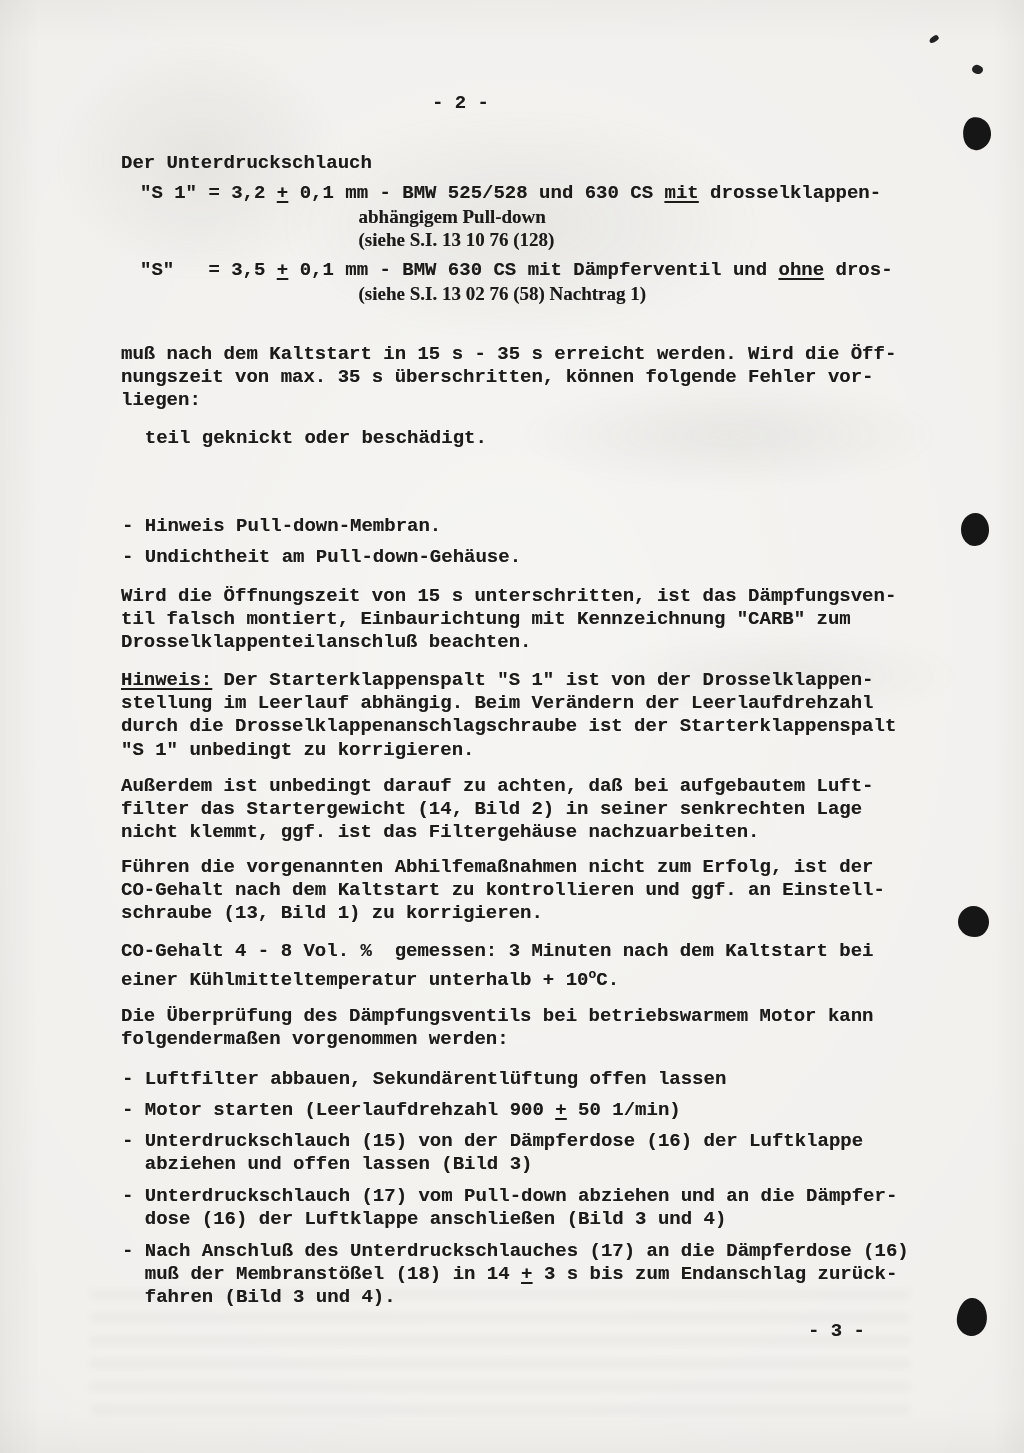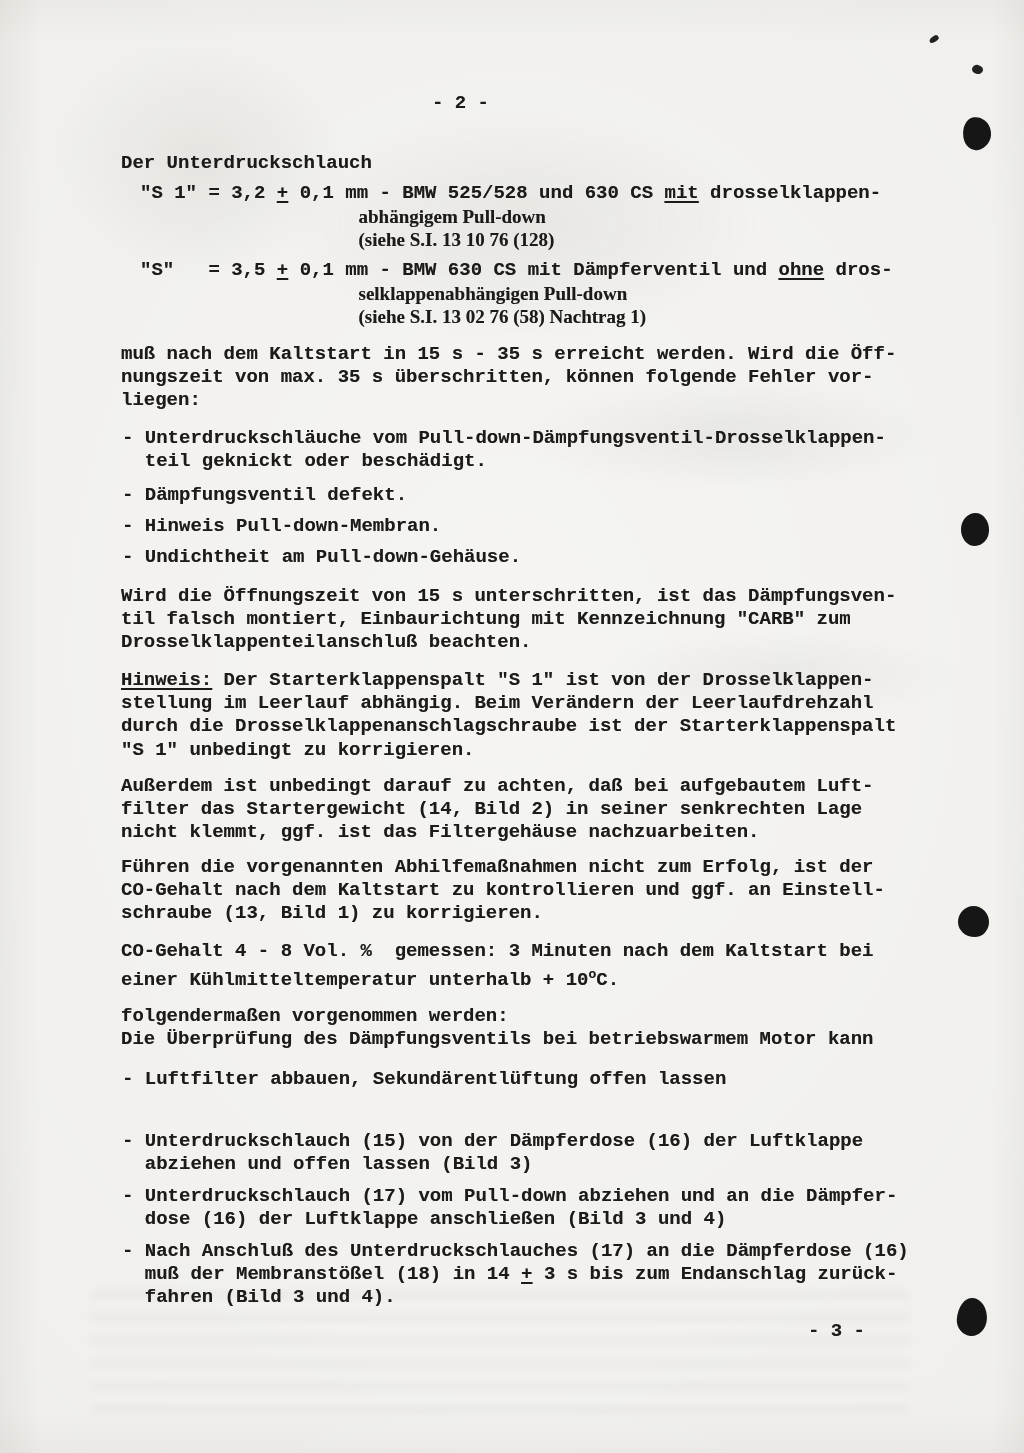--- a/index.html
+++ b/index.html
@@ -78,36 +78,31 @@
   </div>
 
   <div class="para" style="left:140px;top:182px">
     <div class="ln"><span>"S 1" = 3,2 </span><span class="u">+</span><span> 0,1 mm - BMW 525/528 und 630 CS </span><span class="u">mit</span><span> drosselklappen-</span></div>
     <div class="ln cont">abhängigem Pull-down</div>
     <div class="ln cont">(siehe S.I. 13 10 76 (128)</div>
   </div>
 
   <div class="para" style="left:140px;top:259px">
     <div class="ln"><span>"S"   = 3,5 </span><span class="u">+</span><span> 0,1 mm - BMW 630 CS mit Dämpferventil und </span><span class="u">ohne</span><span> dros-</span></div>
-    <div class="ln cont">selklappenabhängigen Pull-down</div>
     <div class="ln cont">(siehe S.I. 13 02 76 (58) Nachtrag 1)</div>
   </div>
 
   <div class="para" style="left:121px;top:343px">
     <div class="ln">muß nach dem Kaltstart in 15 s - 35 s erreicht werden. Wird die Öff-</div>
     <div class="ln">nungszeit von max. 35 s überschritten, können folgende Fehler vor-</div>
     <div class="ln">liegen:</div>
   </div>
 
   <div class="para" style="left:122px;top:427px">
-    <div class="ln">- Unterdruckschläuche vom Pull-down-Dämpfungsventil-Drosselklappen-</div>
     <div class="ln">  teil geknickt oder beschädigt.</div>
-  </div>
-  <div class="para" style="left:122px;top:484px">
-    <div class="ln">- Dämpfungsventil defekt.</div>
   </div>
   <div class="para" style="left:122px;top:515px">
     <div class="ln">- Hinweis Pull-down-Membran.</div>
   </div>
   <div class="para" style="left:122px;top:546px">
     <div class="ln">- Undichtheit am Pull-down-Gehäuse.</div>
   </div>
 
   <div class="para" style="left:121px;top:585px">
     <div class="ln">Wird die Öffnungszeit von 15 s unterschritten, ist das Dämpfungsven-</div>
@@ -133,26 +128,29 @@
     <div class="ln">CO-Gehalt nach dem Kaltstart zu kontrollieren und ggf. an Einstell-</div>
     <div class="ln">schraube (13, Bild 1) zu korrigieren.</div>
   </div>
 
   <div class="para" style="left:121px;top:940px">
     <div class="ln">CO-Gehalt 4 - 8 Vol. %  gemessen: 3 Minuten nach dem Kaltstart bei</div>
     <div class="ln"><span>einer Kühlmitteltemperatur unterhalb + 10</span><span class="sup">o</span><span>C.</span></div>
   </div>
 
   <div class="para" style="left:121px;top:1005px">
+    <div class="ln">Die Überprüfung des Dämpfungsventils bei betriebswarmem Motor kann</div>
     <div class="ln">folgendermaßen vorgenommen werden:</div>
-    <div class="ln">Die Überprüfung des Dämpfungsventils bei betriebswarmem Motor kann</div>
   </div>
 
   <div class="para" style="left:122px;top:1068px">
     <div class="ln">- Luftfilter abbauen, Sekundärentlüftung offen lassen</div>
+  </div>
+  <div class="para" style="left:122px;top:1099px">
+    <div class="ln"><span>- Motor starten (Leerlaufdrehzahl 900 </span><span class="u">+</span><span> 50 1/min)</span></div>
   </div>
   <div class="para" style="left:122px;top:1130px">
     <div class="ln">- Unterdruckschlauch (15) von der Dämpferdose (16) der Luftklappe</div>
     <div class="ln">  abziehen und offen lassen (Bild 3)</div>
   </div>
   <div class="para" style="left:122px;top:1185px">
     <div class="ln">- Unterdruckschlauch (17) vom Pull-down abziehen und an die Dämpfer-</div>
     <div class="ln">  dose (16) der Luftklappe anschließen (Bild 3 und 4)</div>
   </div>
   <div class="para" style="left:122px;top:1240px">

